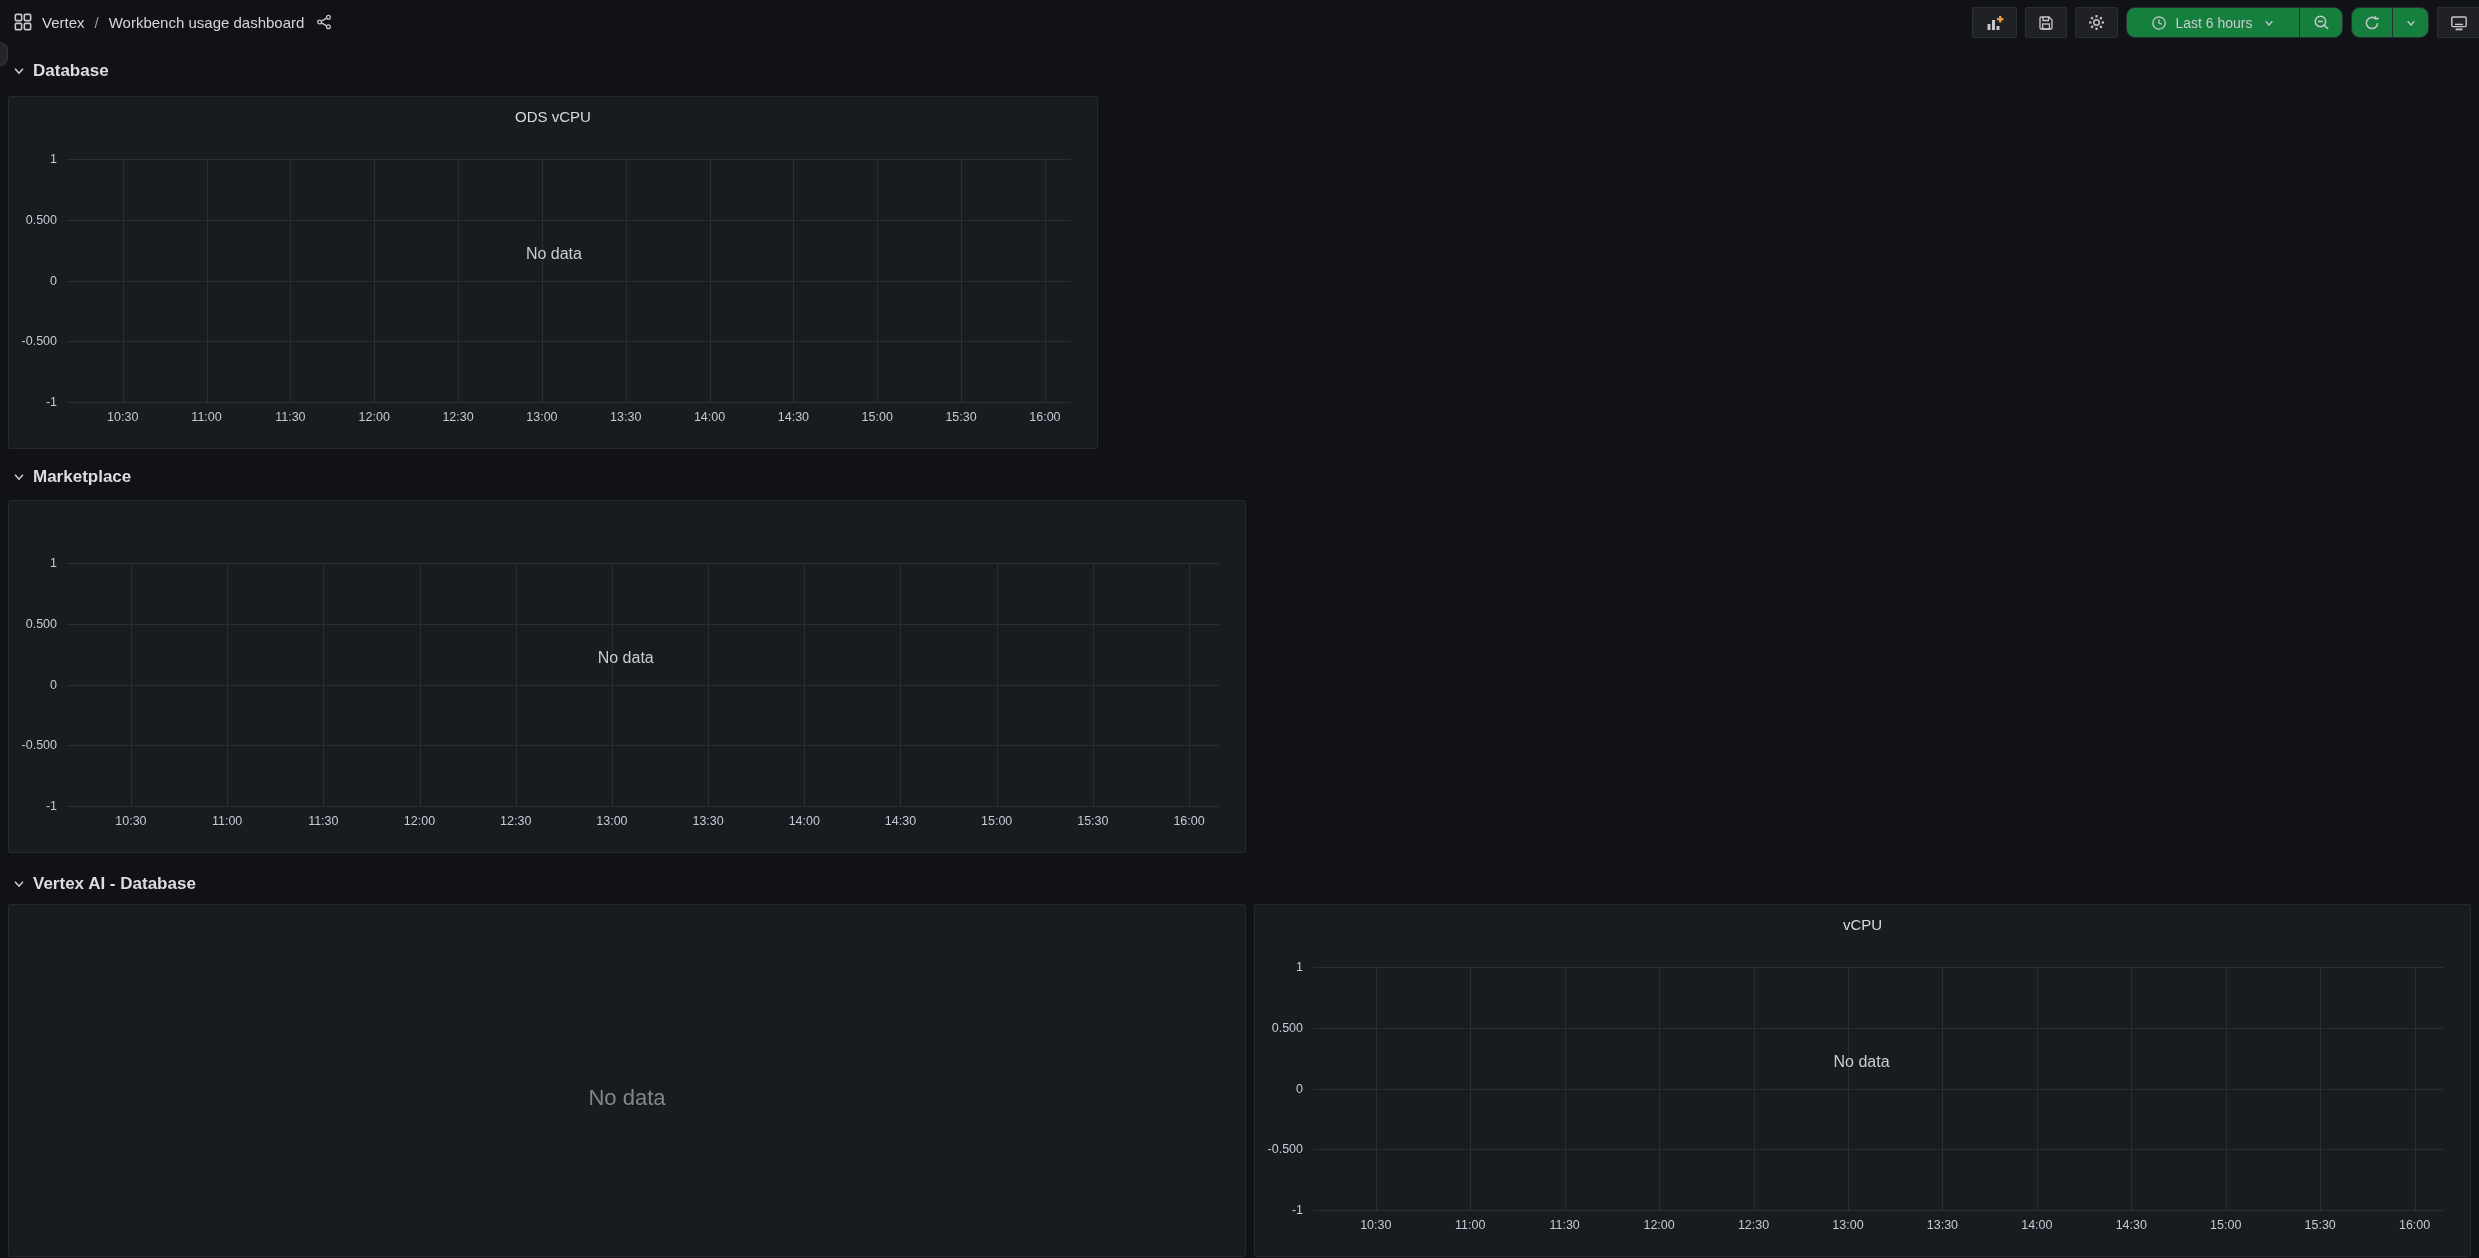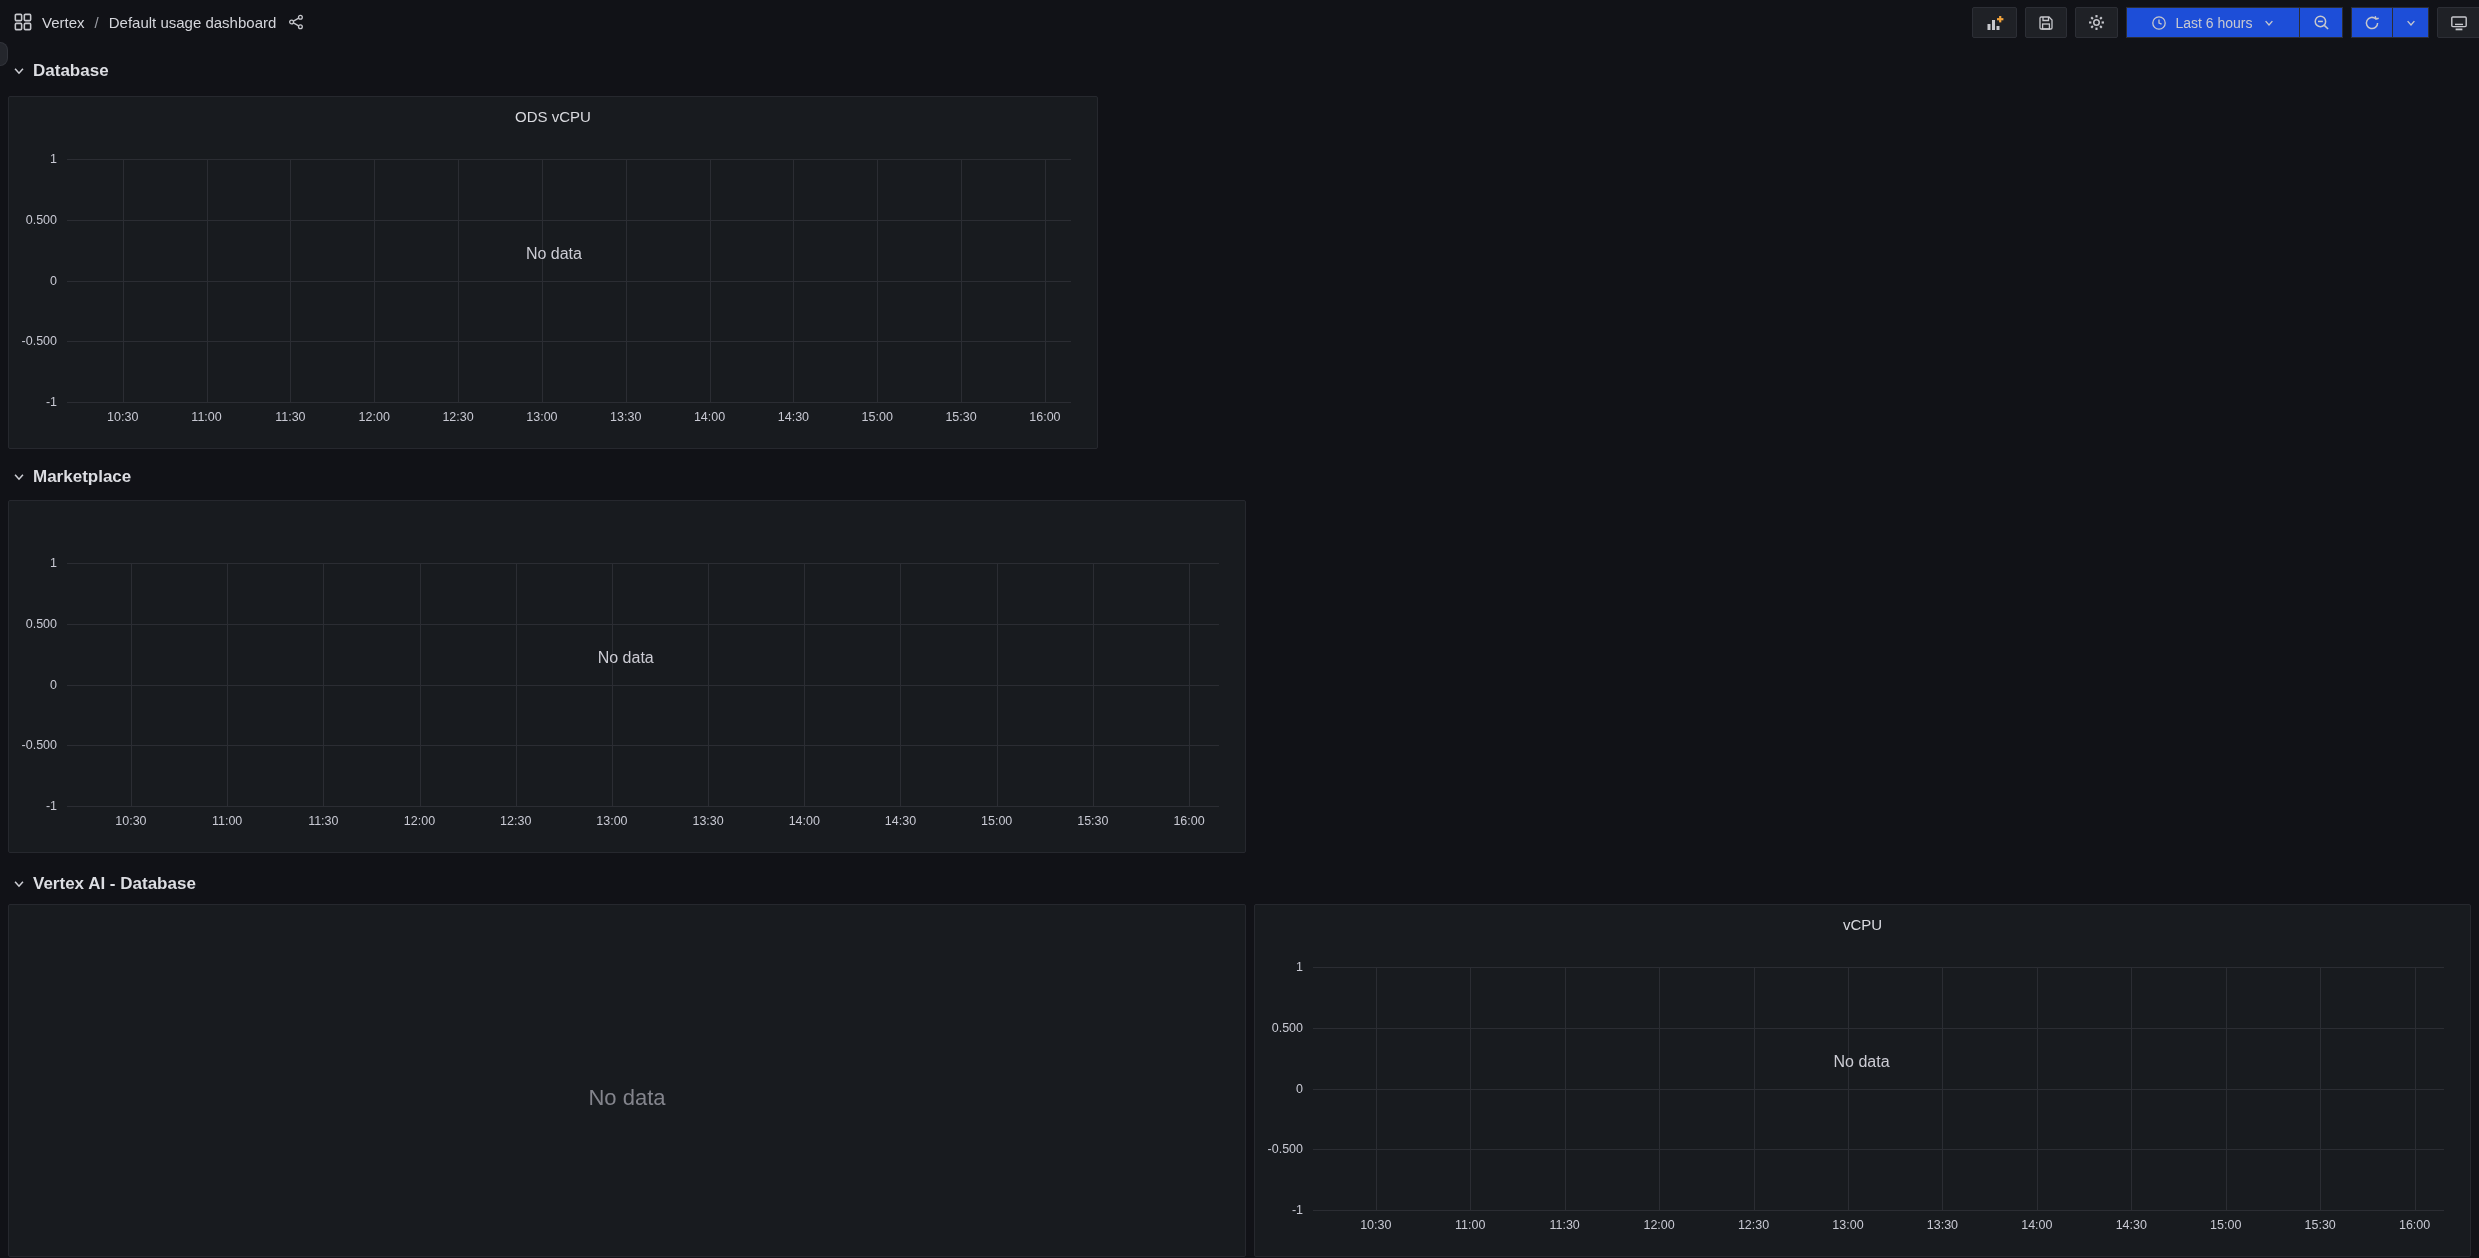--- a/index.html
+++ b/index.html
@@ -10,21 +10,21 @@
   
   .navbar { position:absolute; top:0; left:0; right:0; height:44px; background:#111217; }
   .breadcrumb { position:absolute; left:14px; top:0; height:44px; display:flex; align-items:center; gap:10px; }
   .crumb { font-size:15px; color:#d5d6dc; cursor:pointer; }
   .crumb-sep { font-size:15px; color:#9b9da5; }
   .icon { display:inline-flex; align-items:center; justify-content:center; }
 
   .toolbar { position:absolute; left:1972px; top:7px; height:31px; display:flex; align-items:stretch; gap:8px; }
   .tb-btn { display:flex; align-items:center; justify-content:center; background:#1f2126; border:1px solid #2c2e35; border-radius:2px; cursor:pointer; }
   .tb-sq { width:45px; }
-  .tb-group { display:flex; align-items:stretch; background:#1d4ed8; border:1px solid #2c2e35; border-radius:0; }
+  .tb-group { display:flex; align-items:stretch; background:#15803d; border:1px solid #2c2e35; border-radius:9px; }
   .tb-seg { display:flex; align-items:center; justify-content:center; cursor:pointer; }
   .tb-seg + .tb-seg { border-left:1px solid #2c2e35; }
   .time-label { font-size:14px; font-weight:500; color:#c9cad1; margin:0 10px 0 8px; }
 
   
   .notch { position:absolute; left:0; top:42px; width:8px; height:24px; background:#24262c; border:1px solid #32343b; border-left:none; border-radius:0 12px 12px 0; cursor:pointer; }
 
   
   .section-header { position:absolute; left:0; height:26px; display:flex; align-items:center; gap:7px; padding-left:12px; cursor:pointer; }
   .section-title { font-size:17px; font-weight:700; color:#dcdde2; }
@@ -52,21 +52,21 @@
       <span class="icon">
         <svg width="18" height="18" viewBox="0 0 16 16" fill="none" stroke="#c7c8cd" stroke-width="1.4">
           <rect x="1.2" y="1.2" width="5.6" height="5.6" rx="1"></rect>
           <rect x="9.2" y="1.2" width="5.6" height="5.6" rx="1"></rect>
           <rect x="1.2" y="9.2" width="5.6" height="5.6" rx="1"></rect>
           <rect x="9.2" y="9.2" width="5.6" height="5.6" rx="1"></rect>
         </svg>
       </span>
       <span class="crumb">Vertex</span>
       <span class="crumb-sep">/</span>
-      <span class="crumb">Default usage dashboard</span>
+      <span class="crumb">Workbench usage dashboard</span>
       <span class="icon" style="margin-left:2px;">
         <svg width="16" height="16" viewBox="0 0 16 16" fill="none" stroke="#c7c8cd" stroke-width="1.3">
           <circle cx="12.4" cy="3.2" r="1.9"></circle>
           <circle cx="3.6" cy="8" r="1.9"></circle>
           <circle cx="12.4" cy="12.8" r="1.9"></circle>
           <line x1="5.4" y1="7.1" x2="10.7" y2="4.1"></line>
           <line x1="5.4" y1="8.9" x2="10.7" y2="11.9"></line>
         </svg>
       </span>
     </div>

